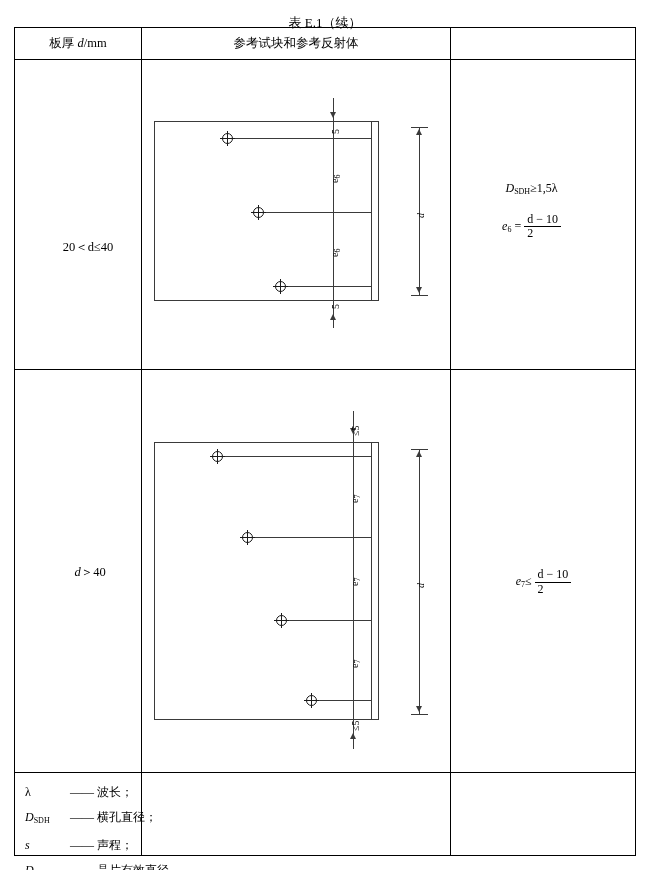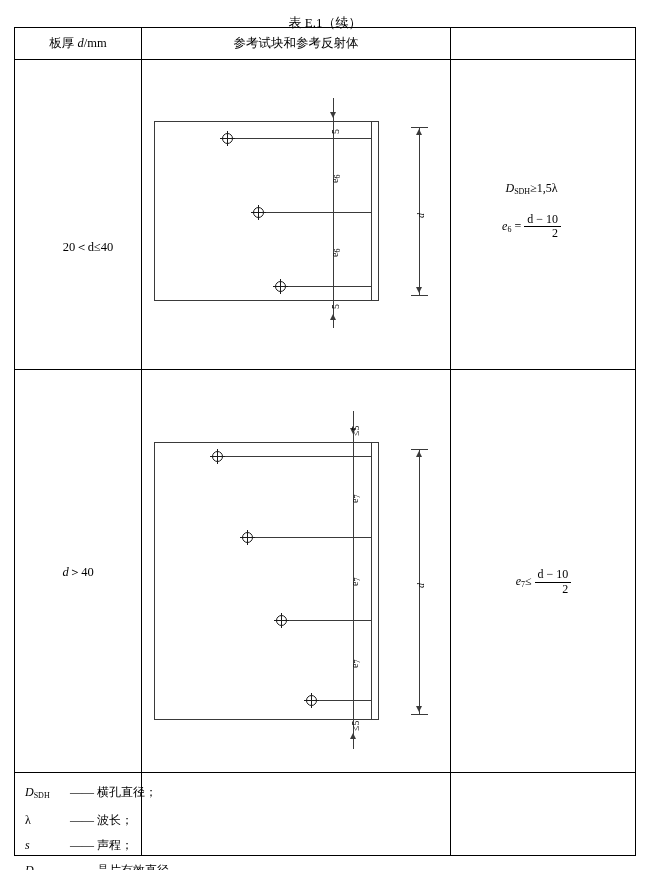--- a/index.html
+++ b/index.html
@@ -73,21 +73,21 @@
   .cond {
     position: absolute;
     text-align: center;
     font-size: 12px;
     line-height: 1.7;
   }
   sub { font-size: 8px; vertical-align: -0.25em; }
   .frac {
     display: inline-block;
     vertical-align: middle;
-    text-align: right;
+    text-align: left;
     line-height: 1.15;
   }
   .frac .num { display: block; border-bottom: 1px solid #000; padding: 0 3px;}
   .frac .den { display: block; padding: 0 3px;}
 
   
   .rect-block {
     position: absolute;
     border: 1px solid #3a3a3a;
     box-sizing: border-box;
@@ -220,21 +220,21 @@
       <div style="height:14px"></div>
       <div>
         <i>e</i><sub>6</sub> =
         <span class="frac">
           <span class="num">d − 10</span>
           <span class="den">2</span>
         </span>
       </div>
     </div>
 
-    <div class="cell-label" style="left:0; top:536px; width:126px;"><i>d</i>＞40</div>
+    <div class="cell-label" style="left:12px; top:536px; width:126px;"><i>d</i>＞40</div>
 
     <div>
 
       <div class="rect-block" style="left:139px; top:414px; width:225px; height:278px;"></div>
       <div class="seg-v" style="left:356px; top:414px; height:278px;"></div>
 
       <div class="seg-v" style="left:338px; top:383px; height:338px;"></div>
       <div class="arrow-down" style="left:335px; top:400px;"></div>
       <div class="arrow-up" style="left:335px; top:705px;"></div>
 
@@ -268,28 +268,28 @@
         <i>e</i><sub>7</sub>≤
         <span class="frac">
           <span class="num">d − 10</span>
           <span class="den">2</span>
         </span>
       </div>
     </div>
 
     <div class="notes" style="top:752px;">
       <div class="row">
+        <span class="sym">λ</span>
+        <span>——</span>
+        <span>波长；</span>
+      </div>
+      <div class="row">
         <span class="sym"><i>D</i><sub>SDH</sub></span>
         <span>——</span>
         <span>横孔直径；</span>
-      </div>
-      <div class="row">
-        <span class="sym">λ</span>
-        <span>——</span>
-        <span>波长；</span>
       </div>
       <div class="row">
         <span class="sym"><i>s</i></span>
         <span>——</span>
         <span>声程；</span>
       </div>
       <div class="row">
         <span class="sym"><i>D</i><sub>e0</sub></span>
         <span>——</span>
         <span>晶片有效直径。</span>

